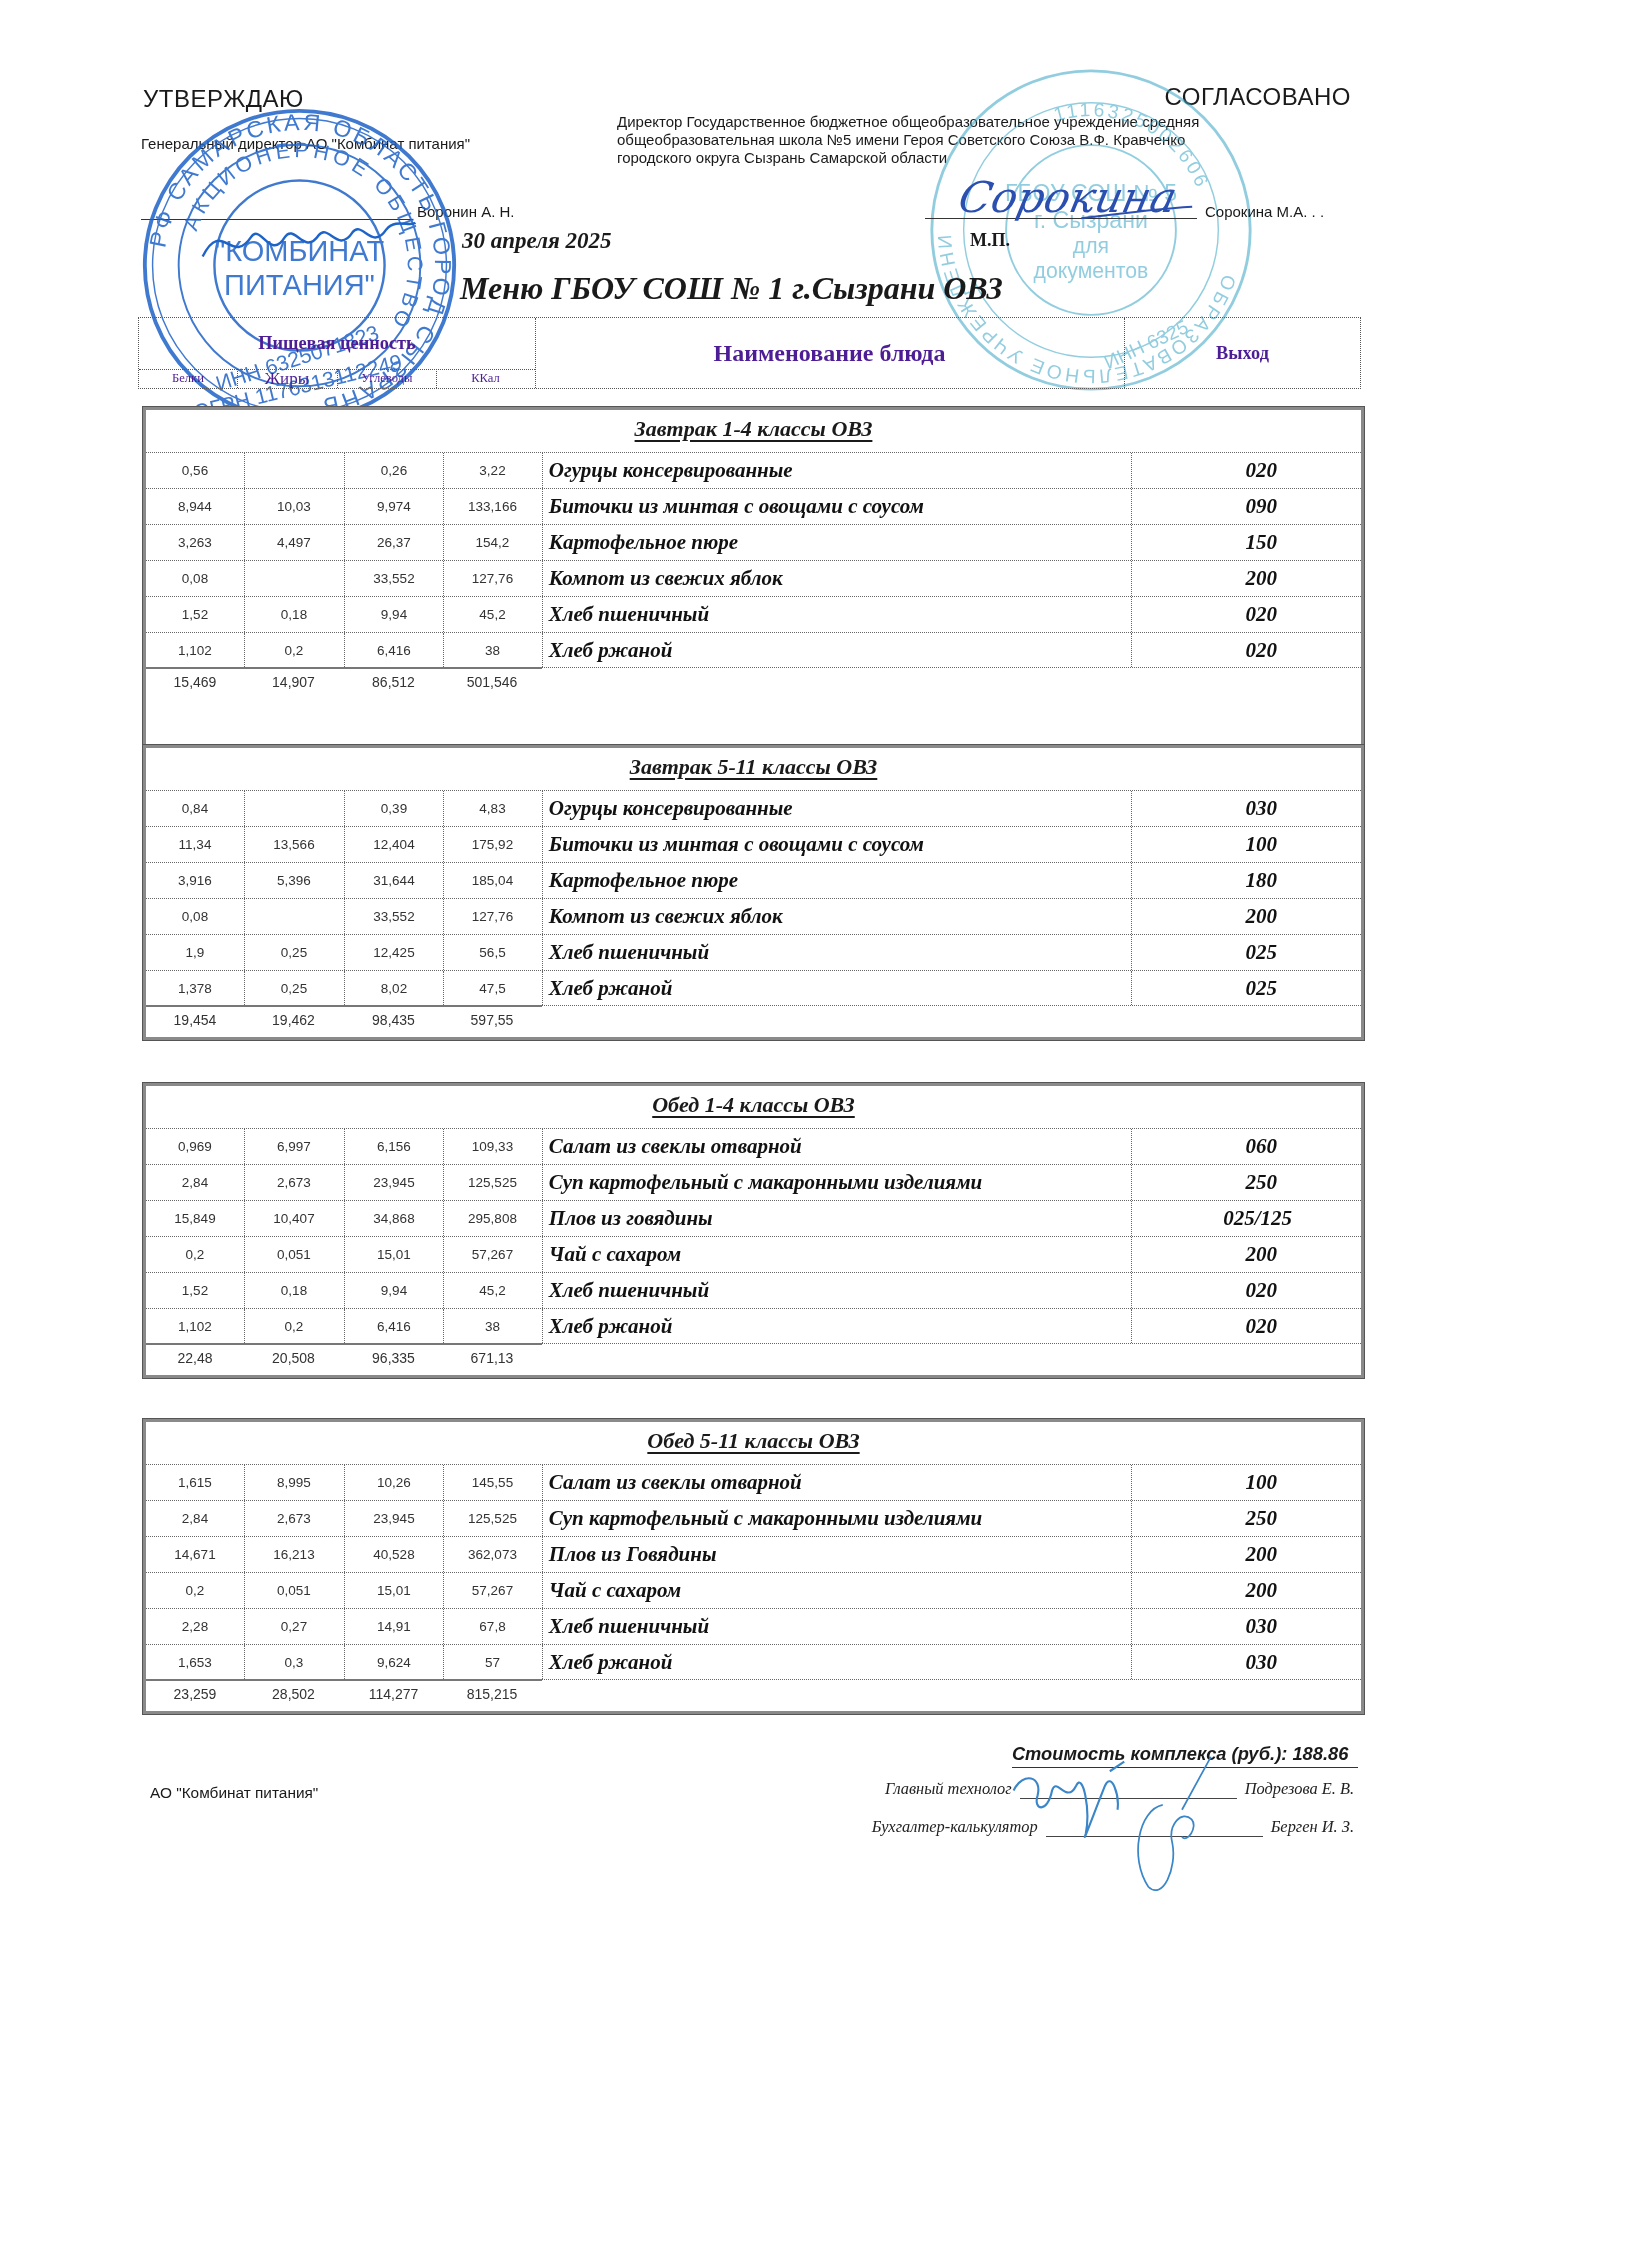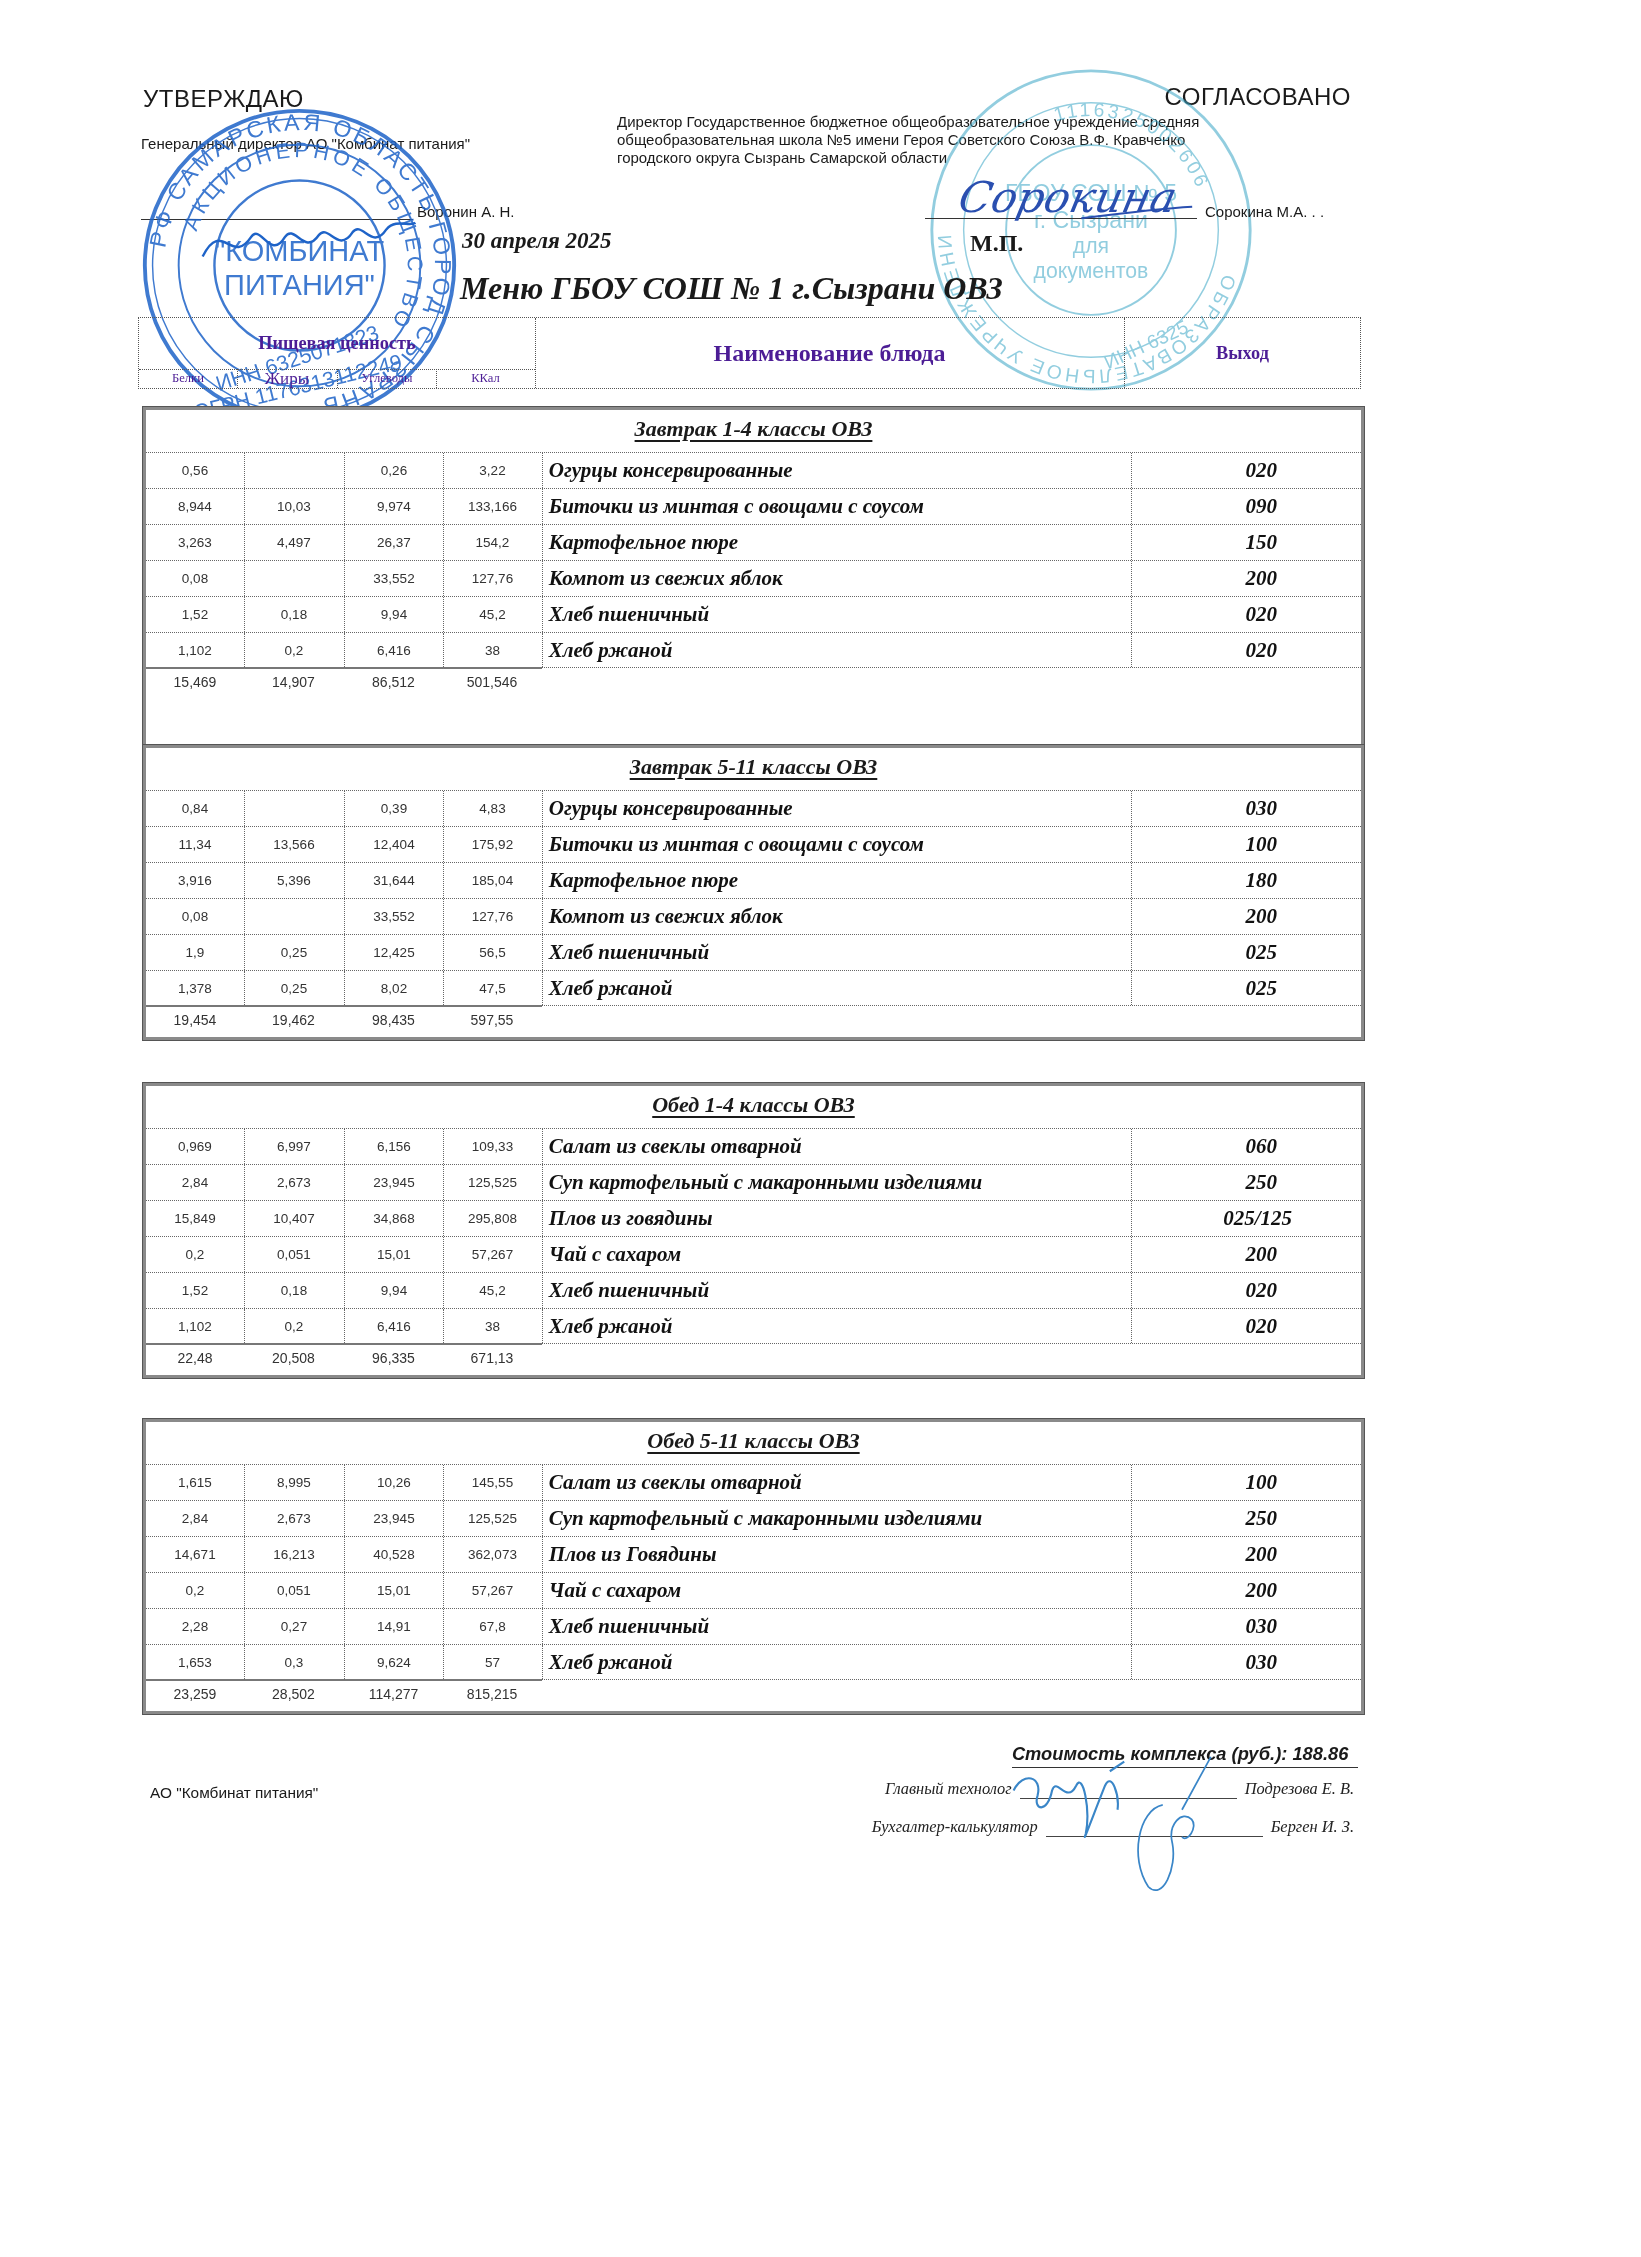--- a/index.html
+++ b/index.html
@@ -13,21 +13,21 @@
   .approve-title { left: 143px; top: 85px; font-size: 24px; letter-spacing: 0.5px; }
   .approve-role { left: 141px; top: 135px; font-size: 15px; }
   .approve-line { left: 141px; top: 219px; width: 272px; border-top: 1.4px solid #333; }
   .approve-name { left: 417px; top: 203px; font-size: 15px; }
   .approve-date { left: 462px; top: 228px; font-size: 23px; font-style: italic; font-weight: bold; }
 
   .agree-title { right: 290px; top: 83px; font-size: 24px; letter-spacing: 0.5px; }
   .agree-role { right: 290px; top: 113px; width: 734px; text-align: left; font-size: 15px; line-height: 18px; }
   .agree-line { left: 925px; top: 218px; width: 272px; border-top: 1.4px solid #333; }
   .agree-name { left: 1205px; top: 203px; font-size: 15px; }
-  .agree-mp { left: 970px; top: 230px; font-size: 24px; font-weight: bold; }
+  .agree-mp { left: 970px; top: 230px; font-size: 18px; font-weight: bold; }
 
   .menu-title { left: 460px; top: 270px; font-size: 32px; font-style: italic; font-weight: bold; }
 
   
   .hdr-table { left: 138px; top: 317px; width: 1223px; height: 72px; border: 1.4px dotted #555; box-sizing: border-box; }
   .hdr-cell { position: absolute; box-sizing: border-box; display: flex; align-items: center; justify-content: center;
               font-family: "Liberation Serif", serif; color: #4c1d95; }
   .hdr-vline { position: absolute; top: 0; bottom: 0; border-left: 1.4px dotted #555; }
   .hdr-hline { position: absolute; border-top: 1.4px dotted #555; }
 

